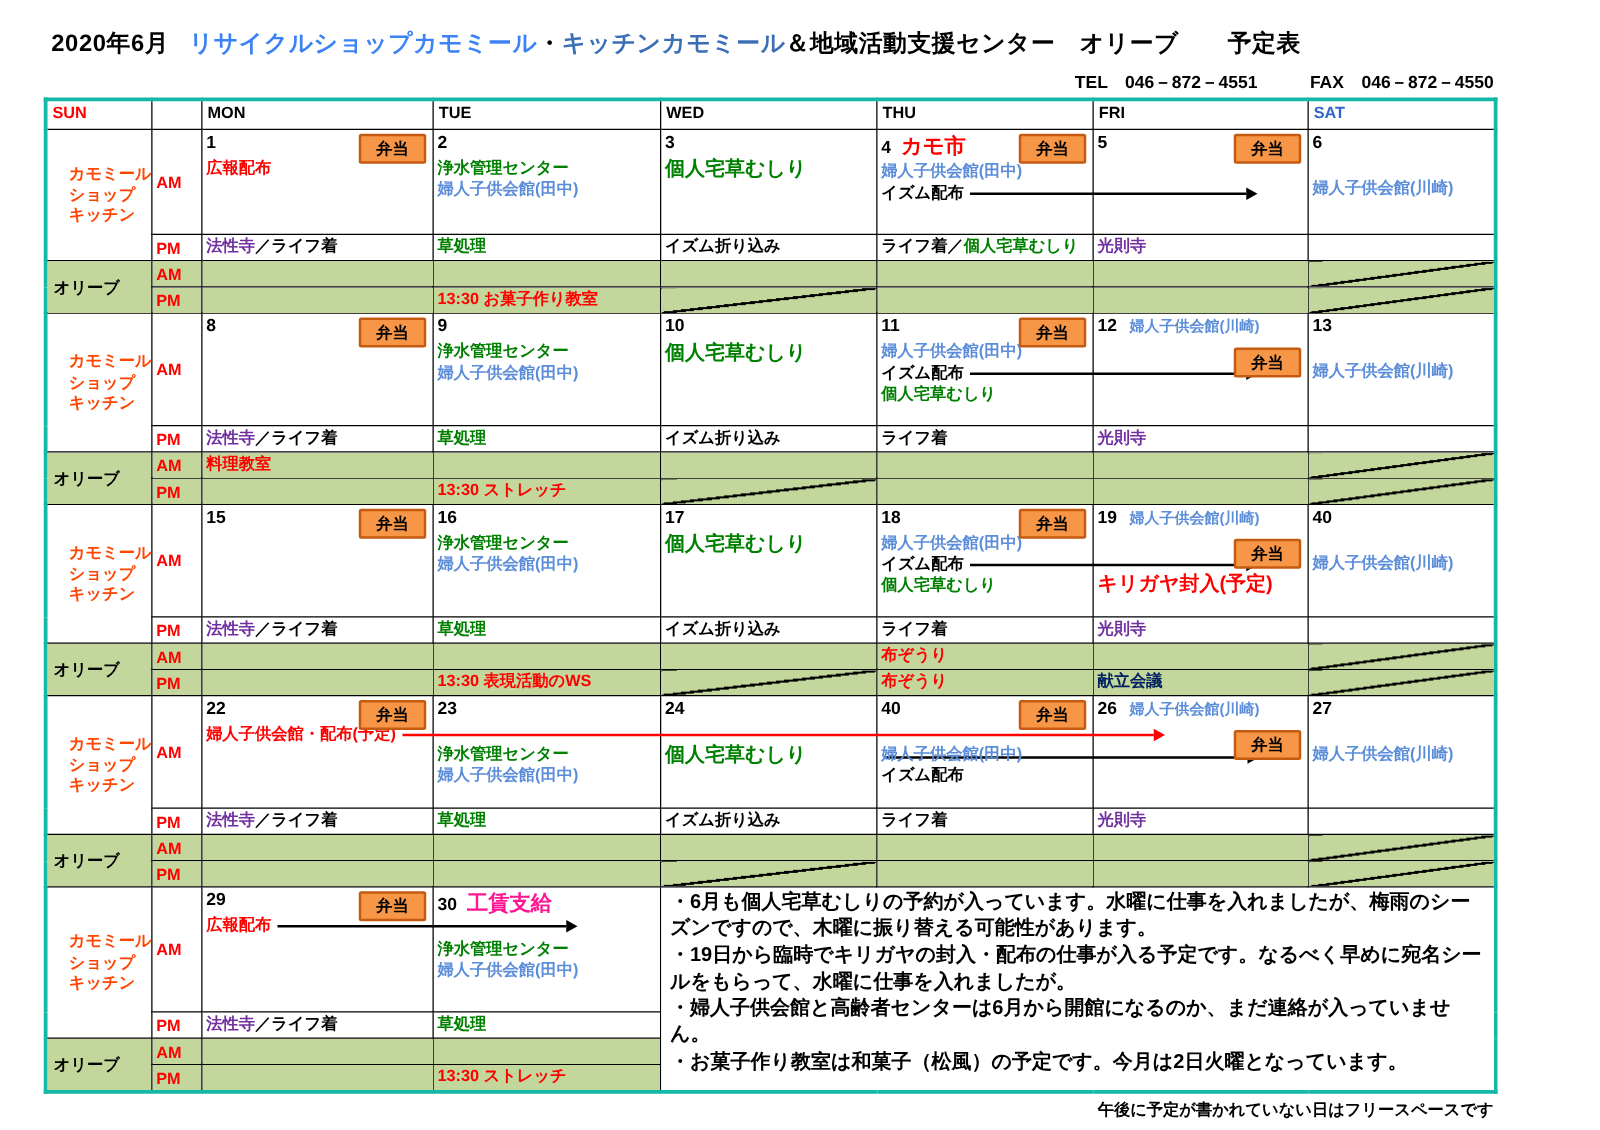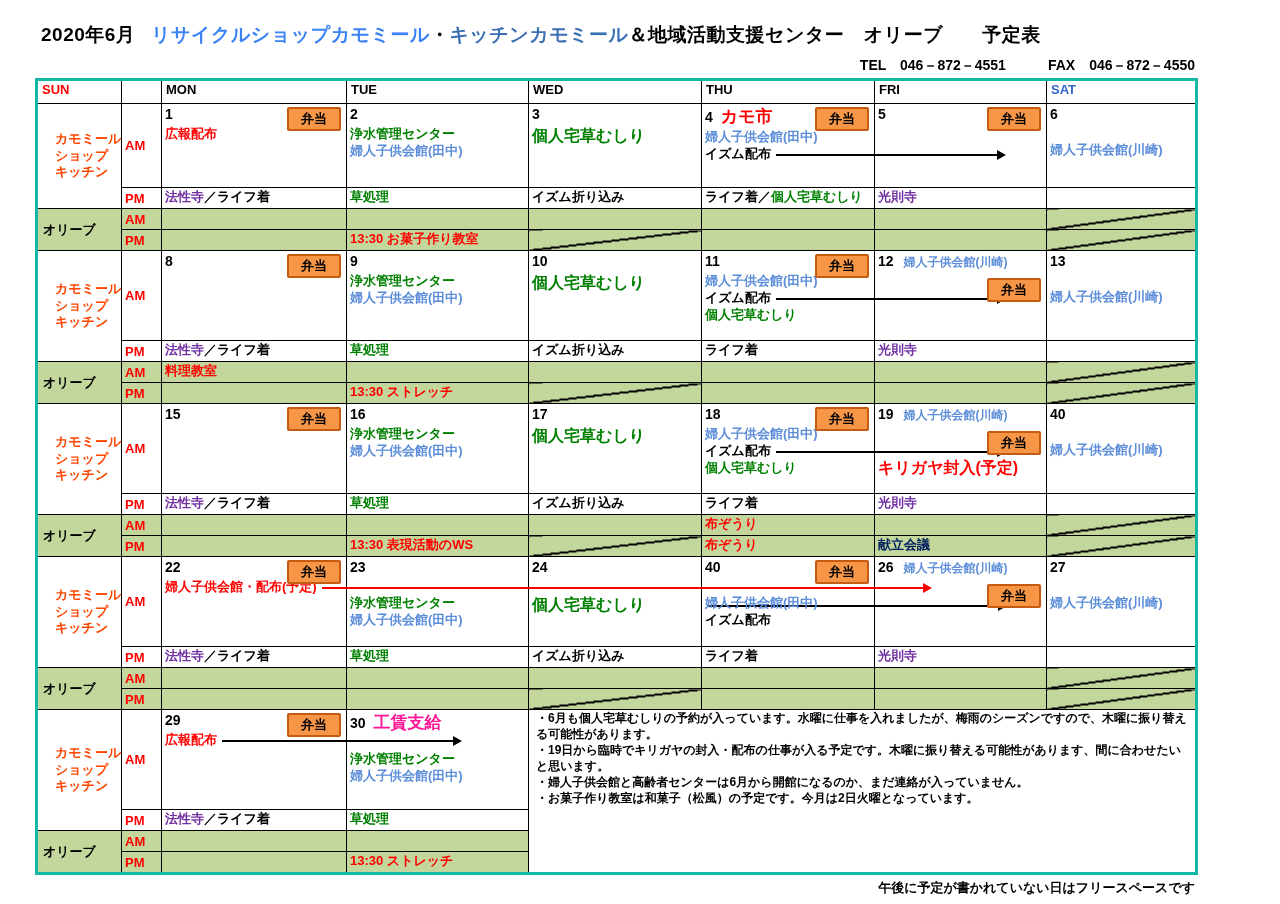--- a/index.html
+++ b/index.html
@@ -42,21 +42,21 @@
     margin-left:5px;height:10px;position:relative;z-index:5;}
   .arrow .shaft{flex:1;height:2px;display:block;}
   .arrow .head{display:block;width:0;height:0;border-top:5px solid transparent;
     border-bottom:5px solid transparent;border-left:9px solid #000;}
   .arrow.through{position:absolute;left:2px;top:7px;margin:0;z-index:2;}
   .diag{
     background-image:linear-gradient(to bottom right,
       transparent calc(50% - 1px),#000 calc(50% - 1px),
       #000 calc(50% + 1px),transparent calc(50% + 1px));
   }
-  .notes{white-space:normal;font-size:12px;line-height:1.33;padding:1px 7px;background:#fff;vertical-align:top;}
+  .notes{white-space:normal;font-size:16px;line-height:1.33;padding:1px 7px;background:#fff;vertical-align:top;}
   .footnote{width:1160px;text-align:right;font-size:13px;margin-top:4px;padding-right:4px;}
 </style>
 </head>
 <body>
 
 <div class="page">
 
   <div class="title">
     <span class="seg">2020年6月</span>
     <span class="seg t-shop">リサイクルショップカモミール</span><span class="seg t-dot">・</span><span class="seg t-kitchen">キッチンカモミール</span><span class="seg">＆地域活動支援センター　オリーブ　　予定表</span>
@@ -439,21 +439,21 @@
               </span></div>
           </td>
           <td>
             <div class="numline"><span class="num">30</span><span class="title-big" style="color: rgb(255, 20, 147);">工賃支給</span></div>
             <div class="line empty"></div>
             <div class="line"><span class="seg" style="color: rgb(0, 128, 0);">浄水管理センター</span></div>
             <div class="line"><span class="seg" style="color: rgb(91, 141, 217);">婦人子供会館(田中)</span></div>
           </td>
           <td class="notes" colspan="4" rowspan="4">
             <div class="note-line">・6月も個人宅草むしりの予約が入っています。水曜に仕事を入れましたが、梅雨のシーズンですので、木曜に振り替える可能性があります。</div>
-            <div class="note-line">・19日から臨時でキリガヤの封入・配布の仕事が入る予定です。木曜に振り替える可能性があります、間に合わせたいと思います。</div>
+            <div class="note-line">・19日から臨時でキリガヤの封入・配布の仕事が入る予定です。なるべく早めに宛名シールをもらって、水曜に仕事を入れましたが。</div>
             <div class="note-line">・婦人子供会館と高齢者センターは6月から開館になるのか、まだ連絡が入っていません。</div>
             <div class="note-line">・お菓子作り教室は和菓子（松風）の予定です。今月は2日火曜となっています。</div>
           </td>
         </tr>
         <tr class="r-sub">
           <td class="ampm">PM</td>
           <td>
             <div class="line"><span class="seg" style="color: rgb(112, 48, 160);">法性寺</span><span class="seg" style="color: rgb(0, 0, 0);">／ライフ着</span></div>
           </td>
           <td>

